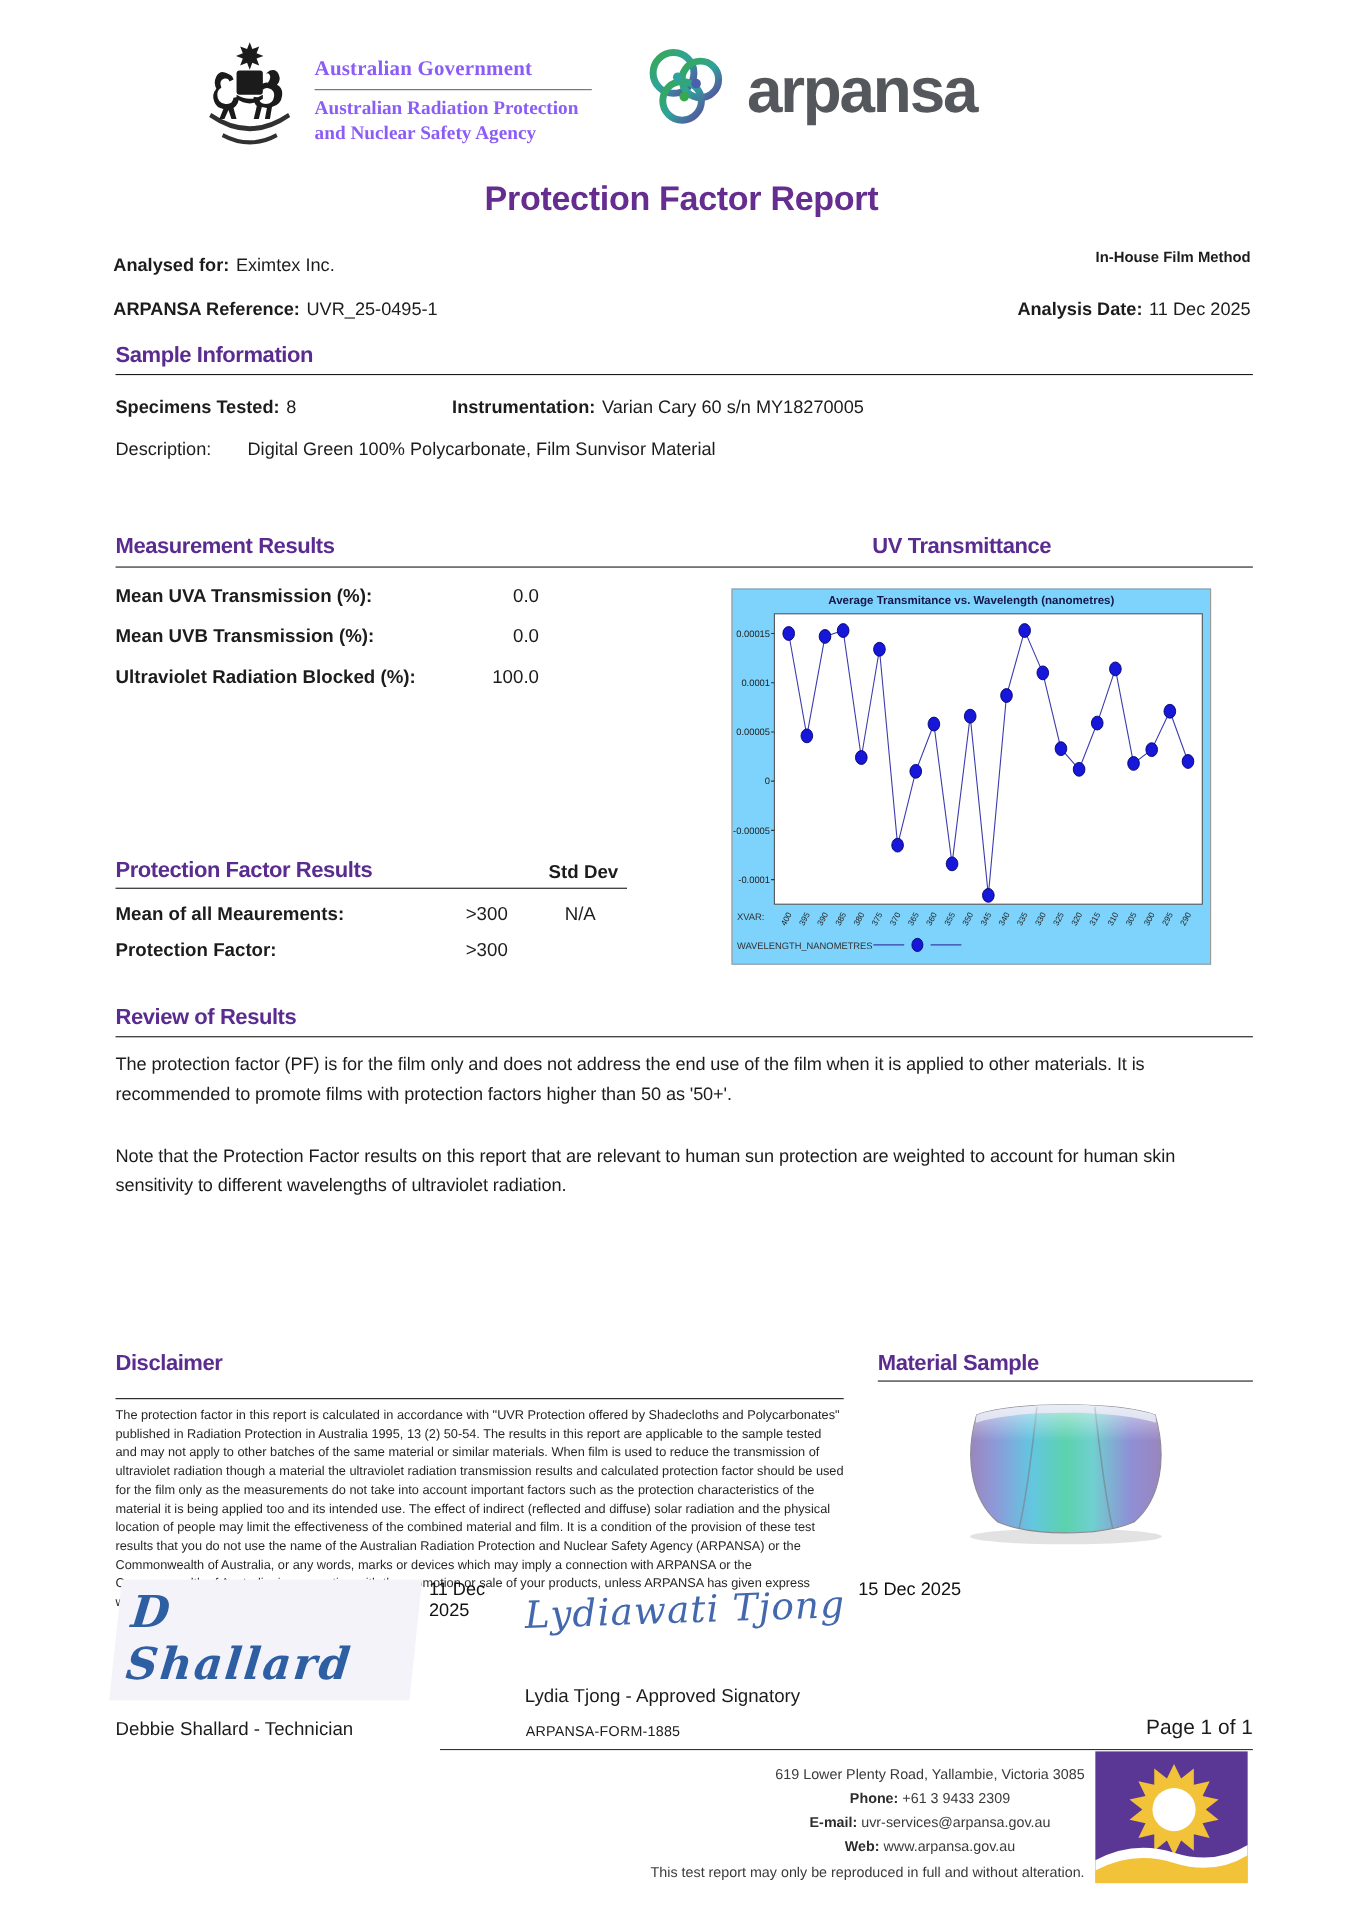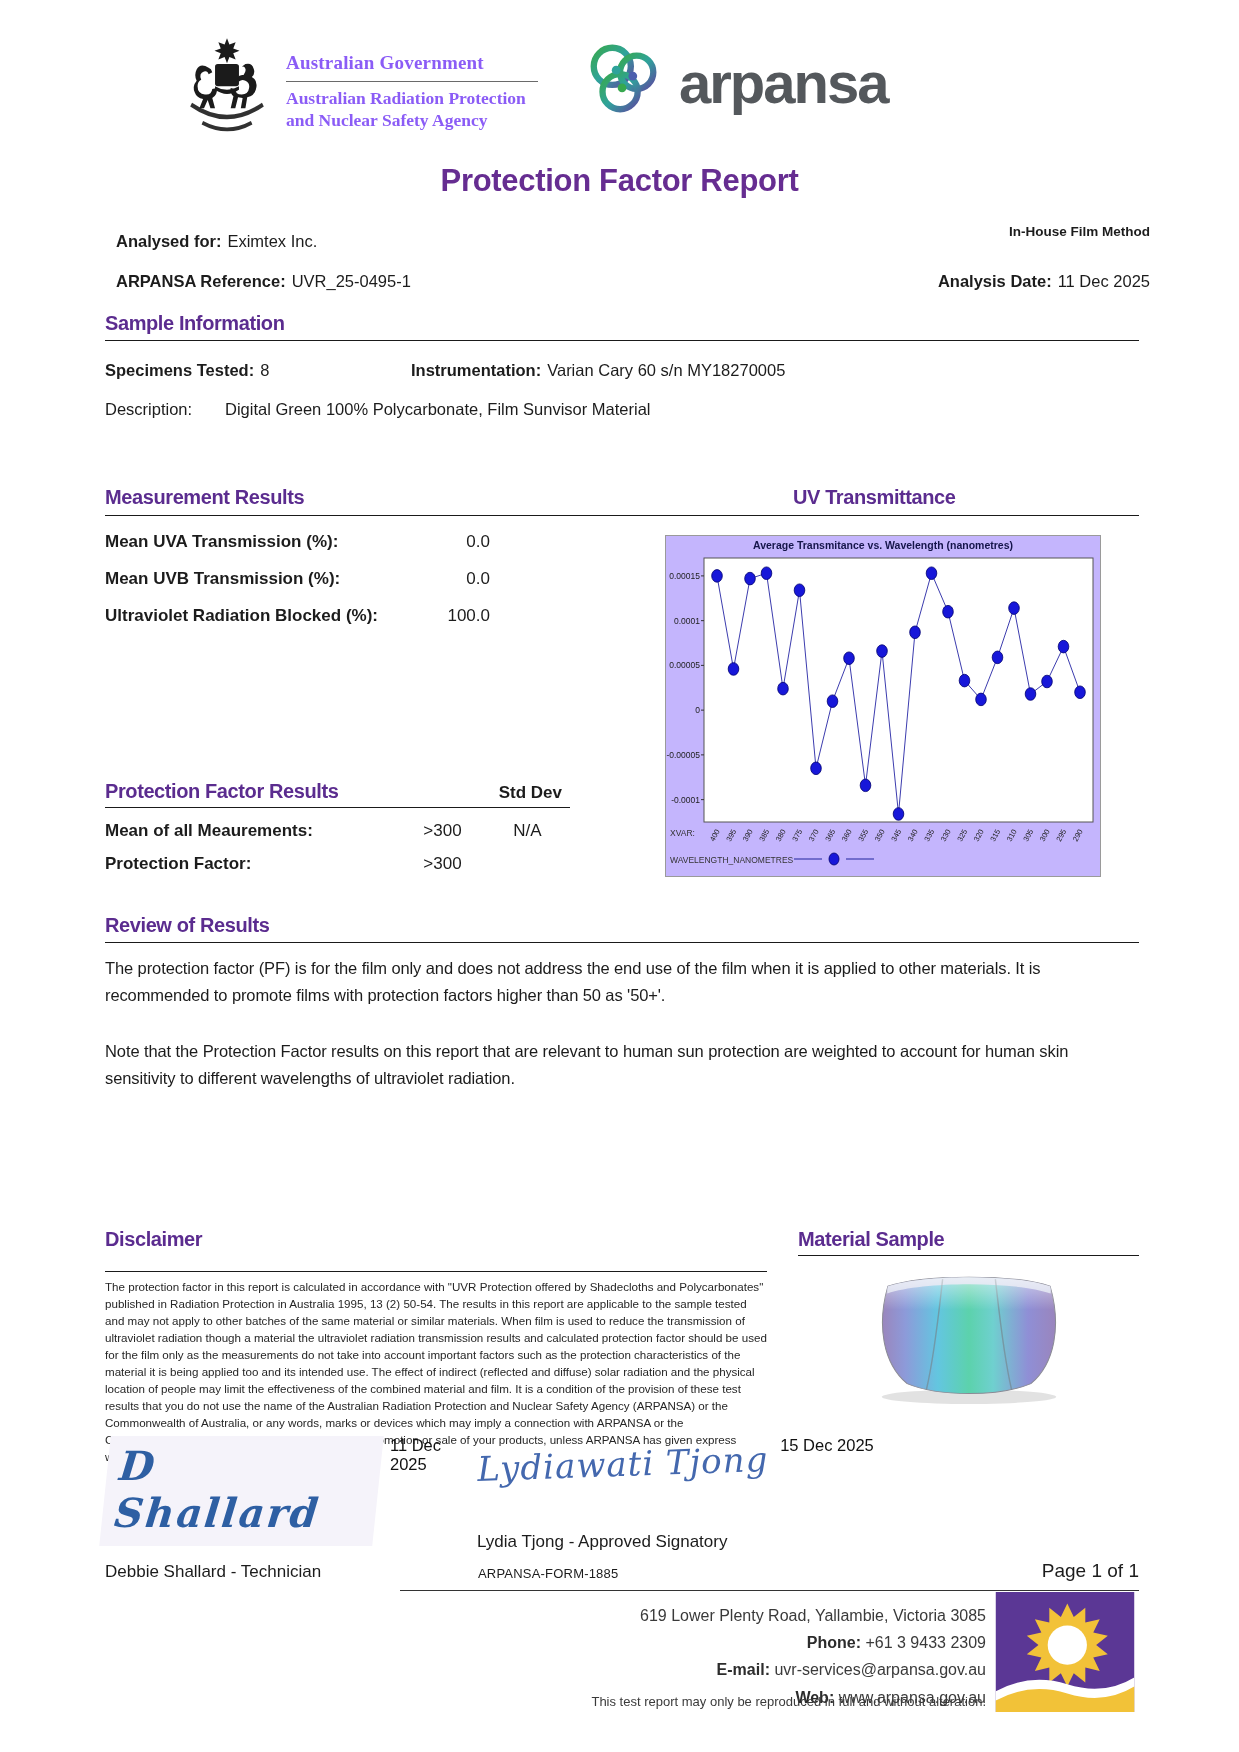--- a/index.html
+++ b/index.html
@@ -21,21 +21,21 @@
   .coat{position:absolute;left:181px;top:36px;}
   .gov-text{position:absolute;left:286px;top:52px;font-family:"Liberation Serif",serif;font-weight:bold;color:#8b5cf6;}
   .gov-title{font-size:19px;letter-spacing:.2px;}
   .gov-divider{width:252px;height:1px;background:#6a6a6a;margin:7px 0 6px 0;}
   .gov-agency{font-size:17.5px;line-height:1.25;}
   .arp-logo{position:absolute;left:583px;top:38px;display:flex;align-items:center;}
   .arp-word{font-size:58px;font-weight:bold;color:var(--brand-gray);letter-spacing:-2px;margin-left:14px;margin-top:6px;}
 
   
   .report-title{position:absolute;left:0;top:163px;width:100%;text-align:center;font-size:31px;font-weight:bold;color:#662d91;letter-spacing:-.3px;}
-  .meta-row{position:absolute;left:116px;width:1034px;display:flex;justify-content:space-between;align-items:center;font-size:16.5px;}
+  .meta-row{position:absolute;left:103px;width:1034px;display:flex;justify-content:space-between;align-items:flex-end;font-size:16.5px;}
   .meta-1{top:232px;}
   .meta-2{top:272px;}
   .lbl{font-weight:bold;}
   .val{margin-left:6px;}
   .method{font-size:13.5px;font-weight:bold;position:relative;top:-10px;}
 
   
   .h-sec{font-size:20px;font-weight:bold;color:var(--accent-purple);letter-spacing:-.4px;}
   .rule{border-bottom:1.6px solid var(--rule-black);}
 
@@ -48,21 +48,21 @@
 
   
   .results{position:absolute;left:105px;top:486px;width:1034px;height:394px;}
   .res-head{position:relative;height:30px;border-bottom:1.6px solid var(--rule-black);}
   .uv-head{position:absolute;left:688px;top:0;}
   .m-rows{width:470px;margin-top:16px;}
   .m-row{display:flex;margin-bottom:17px;font-size:17px;}
   .m-row .m-lbl{font-weight:bold;width:300px;}
   .m-row .m-val{width:85px;text-align:right;}
 
-  .chart-box{position:absolute;left:560px;top:49px;width:436px;height:342px;border:1px solid #9a9a9a;background:#c4b5fd;}
+  .chart-box{position:absolute;left:560px;top:49px;width:436px;height:342px;border:1px solid #9a9a9a;background:#7dd3fc;}
 
   .pf{position:absolute;left:0;top:294px;width:465px;}
   .pf-head{display:flex;justify-content:space-between;align-items:flex-end;border-bottom:1.6px solid var(--rule-black);padding-bottom:4px;}
   .pf-stddev{font-size:17px;font-weight:bold;padding-right:8px;}
   .pf-row{display:flex;font-size:17px;margin-top:13px;}
   .pf-lbl{font-weight:bold;width:290px;}
   .pf-val{width:95px;text-align:center;}
   .pf-std{width:75px;text-align:center;}
 
   
@@ -87,21 +87,21 @@
   .script{font-family:"DejaVu Serif","Liberation Serif",serif;font-style:italic;color:var(--signature-blue);}
   .script-1{font-size:40px;font-weight:bold;background:#f5f3fa;padding:6px 18px 10px 12px;transform:skewX(-6deg);letter-spacing:2px;}
   .script-2{font-size:34px;letter-spacing:1px;transform:rotate(-2deg);color:#4468ae;padding-top:8px;}
   .sig-date{font-size:16.5px;margin-left:12px;color:#111;}
   .sig-caption{font-size:17px;margin-top:16px;}
 
   
   .form-id{position:absolute;left:478px;top:1566px;font-size:13px;letter-spacing:.2px;}
   .page-no{position:absolute;right:100px;top:1560px;font-size:19px;}
   .foot-rule{position:absolute;left:400px;right:100px;top:1590px;border-bottom:1.2px solid #333;}
-  .contact{position:absolute;right:253px;top:1602px;text-align:right;font-size:16px;line-height:1.7;color:#3a3a3a;}
+  .contact{position:absolute;right:253px;top:1602px;text-align:center;font-size:13px;line-height:1.7;color:#3a3a3a;}
   .contact .lbl{color:#2c2c2c;}
   .foot-note{position:absolute;right:253px;top:1694px;font-size:13px;color:#3a3a3a;}
   .sun-logo{position:absolute;left:995px;top:1592px;}
 </style>
 </head>
 <body>
 
 <div class="page">
 
   <div class="coat">

